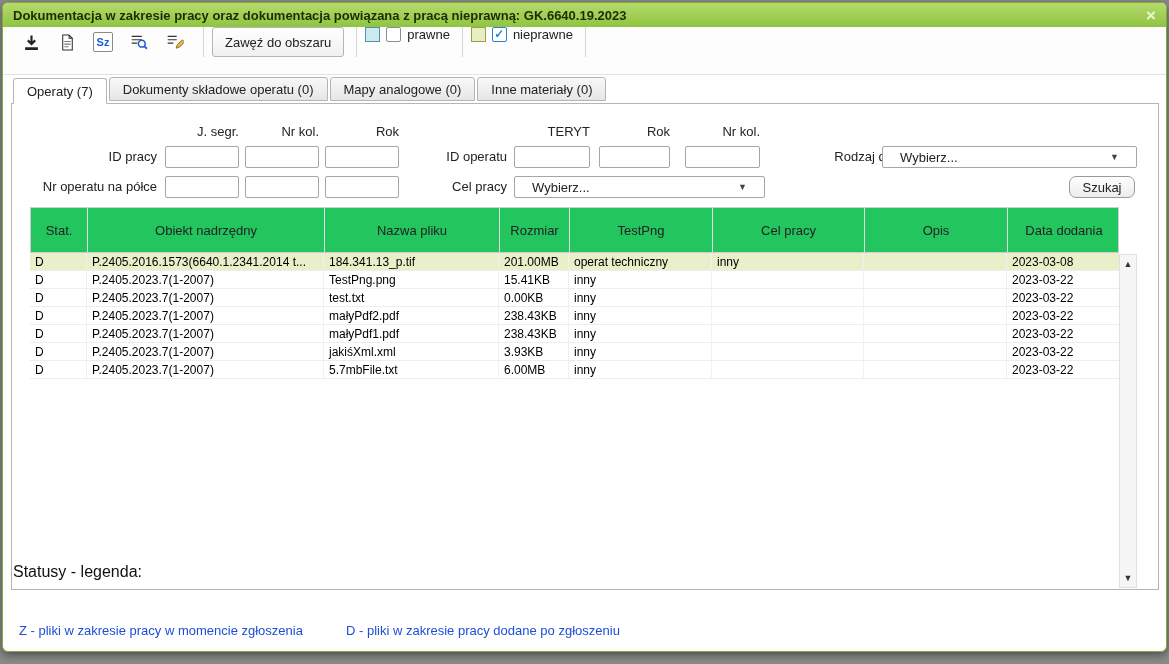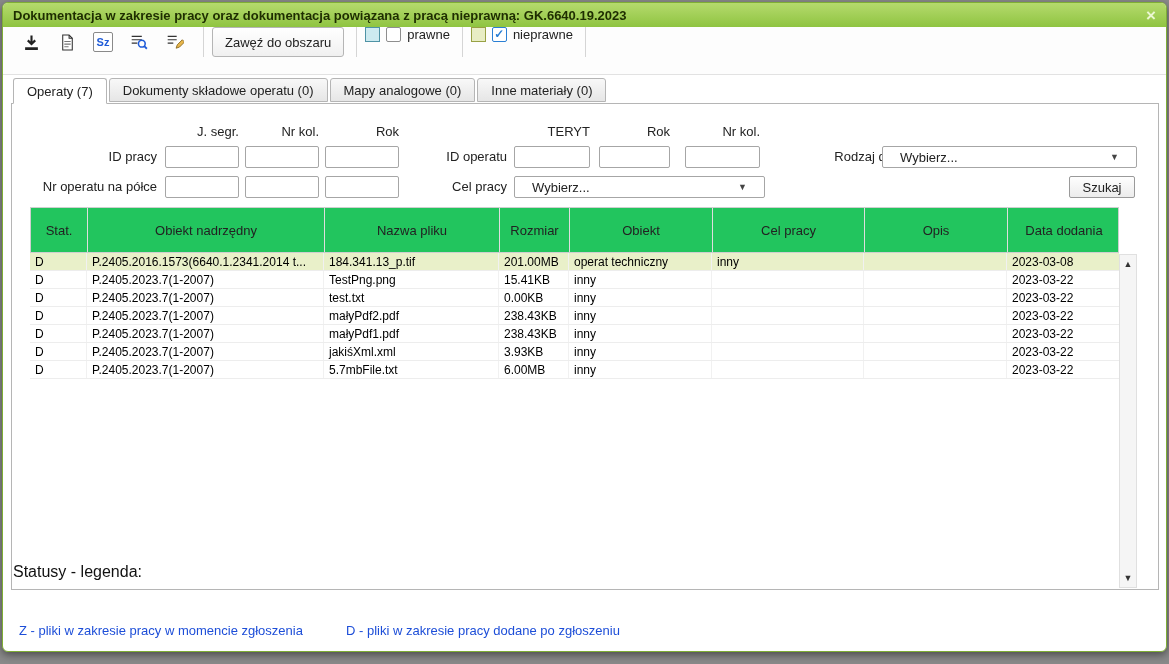--- a/index.html
+++ b/index.html
@@ -24,37 +24,37 @@
              align-items:center; justify-content:center; font-size:11px; font-weight:bold; color:#1f5bd8; background:#fff; }
   .sep { width:1px; height:30px; background:#d5d5d5; margin:0 8px; }
   .swatch { width:15px; height:15px; border:1px solid #888; }
   .cb { width:15px; height:15px; background:#fff; border:1px solid #8e8e8e; border-radius:2px;
         display:flex; align-items:center; justify-content:center; font-size:12px; color:#2a7fd4;
         font-weight:bold; margin-left:6px; }
   .cb.checked { border-color:#2a7fd4; }
   .cb.checked::after { content:"✓"; margin-top:-1px; }
   .cbl { font-size:13px; color:#222; margin:0 4px 0 6px; white-space:nowrap; }
 
-  .tabs { position:absolute; left:10px; top:74px; right:10px; height:26px; display:flex; align-items:center; z-index:3; }
+  .tabs { position:absolute; left:10px; top:74px; right:10px; height:26px; display:flex; align-items:flex-start; z-index:3; }
   .tab { height:24px; padding:0 13px; display:flex; align-items:center; font-size:13px; color:#222;
          background:linear-gradient(#f8f8f8,#e6e6e6); border:1px solid #b5b5b5; border-radius:3px 3px 0 0;
          margin-right:2px; white-space:nowrap; }
   .tab.active { background:#fff; height:26px; position:relative; top:1px; border-bottom:1px solid #fff; z-index:4; }
 
   .panel { position:absolute; left:8px; top:100px; width:1148px; height:487px; background:#fff;
            border:1px solid #b5b5b5; }
 
   .flabel { position:absolute; font-size:13px; color:#222; text-align:right; line-height:15px; white-space:nowrap; }
   .rowlabel { line-height:22px; }
   .finput { position:absolute; height:22px; border:1px solid #a6a6a6; border-radius:2px; font-size:13px;
             padding:0 4px; font-family:"Liberation Sans",sans-serif; background:#fff; }
   .dropdown { position:absolute; height:22px; border:1px solid #a6a6a6; border-radius:2px; background:#fff;
               display:flex; align-items:center; font-size:13px; padding:0 17px; color:#222; }
   .dropdown .arrow { margin-left:auto; font-size:9px; color:#444; }
-  .btn { position:absolute; height:22px; border:1px solid #9a9a9a; border-radius:2px;
+  .btn { position:absolute; height:22px; border:1px solid #9a9a9a; border-radius:7px;
          background:linear-gradient(#fefefe,#ececec); font-size:13px; color:#222;
          display:flex; align-items:center; justify-content:center; }
 
   .table { position:absolute; left:18px; top:103px; width:1089px; }
   .thead { display:grid; grid-template-columns:57px 237px 175px 70px 143px 152px 143px 112px;
            height:46px; border:1px solid #cfcfcf; background:#22c55e; }
   .th { display:flex; align-items:center; justify-content:center; font-size:13px; color:#222;
         border-right:1px solid #dedede; overflow:hidden; white-space:nowrap; }
   .th:last-child { border-right:none; }
   .trow { display:grid; grid-template-columns:57px 237px 175px 70px 143px 152px 143px 112px;
@@ -170,21 +170,21 @@
     </div>
 
     <div class="btn" style="left:1057px; top:72px; width:66px;">Szukaj</div>
 
     <div class="table">
       <div class="thead">
         <div class="th">Stat.</div>
         <div class="th">Obiekt nadrzędny</div>
         <div class="th">Nazwa pliku</div>
         <div class="th">Rozmiar</div>
-        <div class="th">Obiekt</div>
+        <div class="th">TestPng</div>
         <div class="th">Cel pracy</div>
         <div class="th">Opis</div>
         <div class="th">Data dodania</div>
       </div>
       <div id="table-body">
           <div class="trow selected">
             <div class="tcell">D</div>
             <div class="tcell">P.2405.2016.1573(6640.1.2341.2014 t...</div>
             <div class="tcell">184.341.13_p.tif</div>
             <div class="tcell">201.00MB</div>

